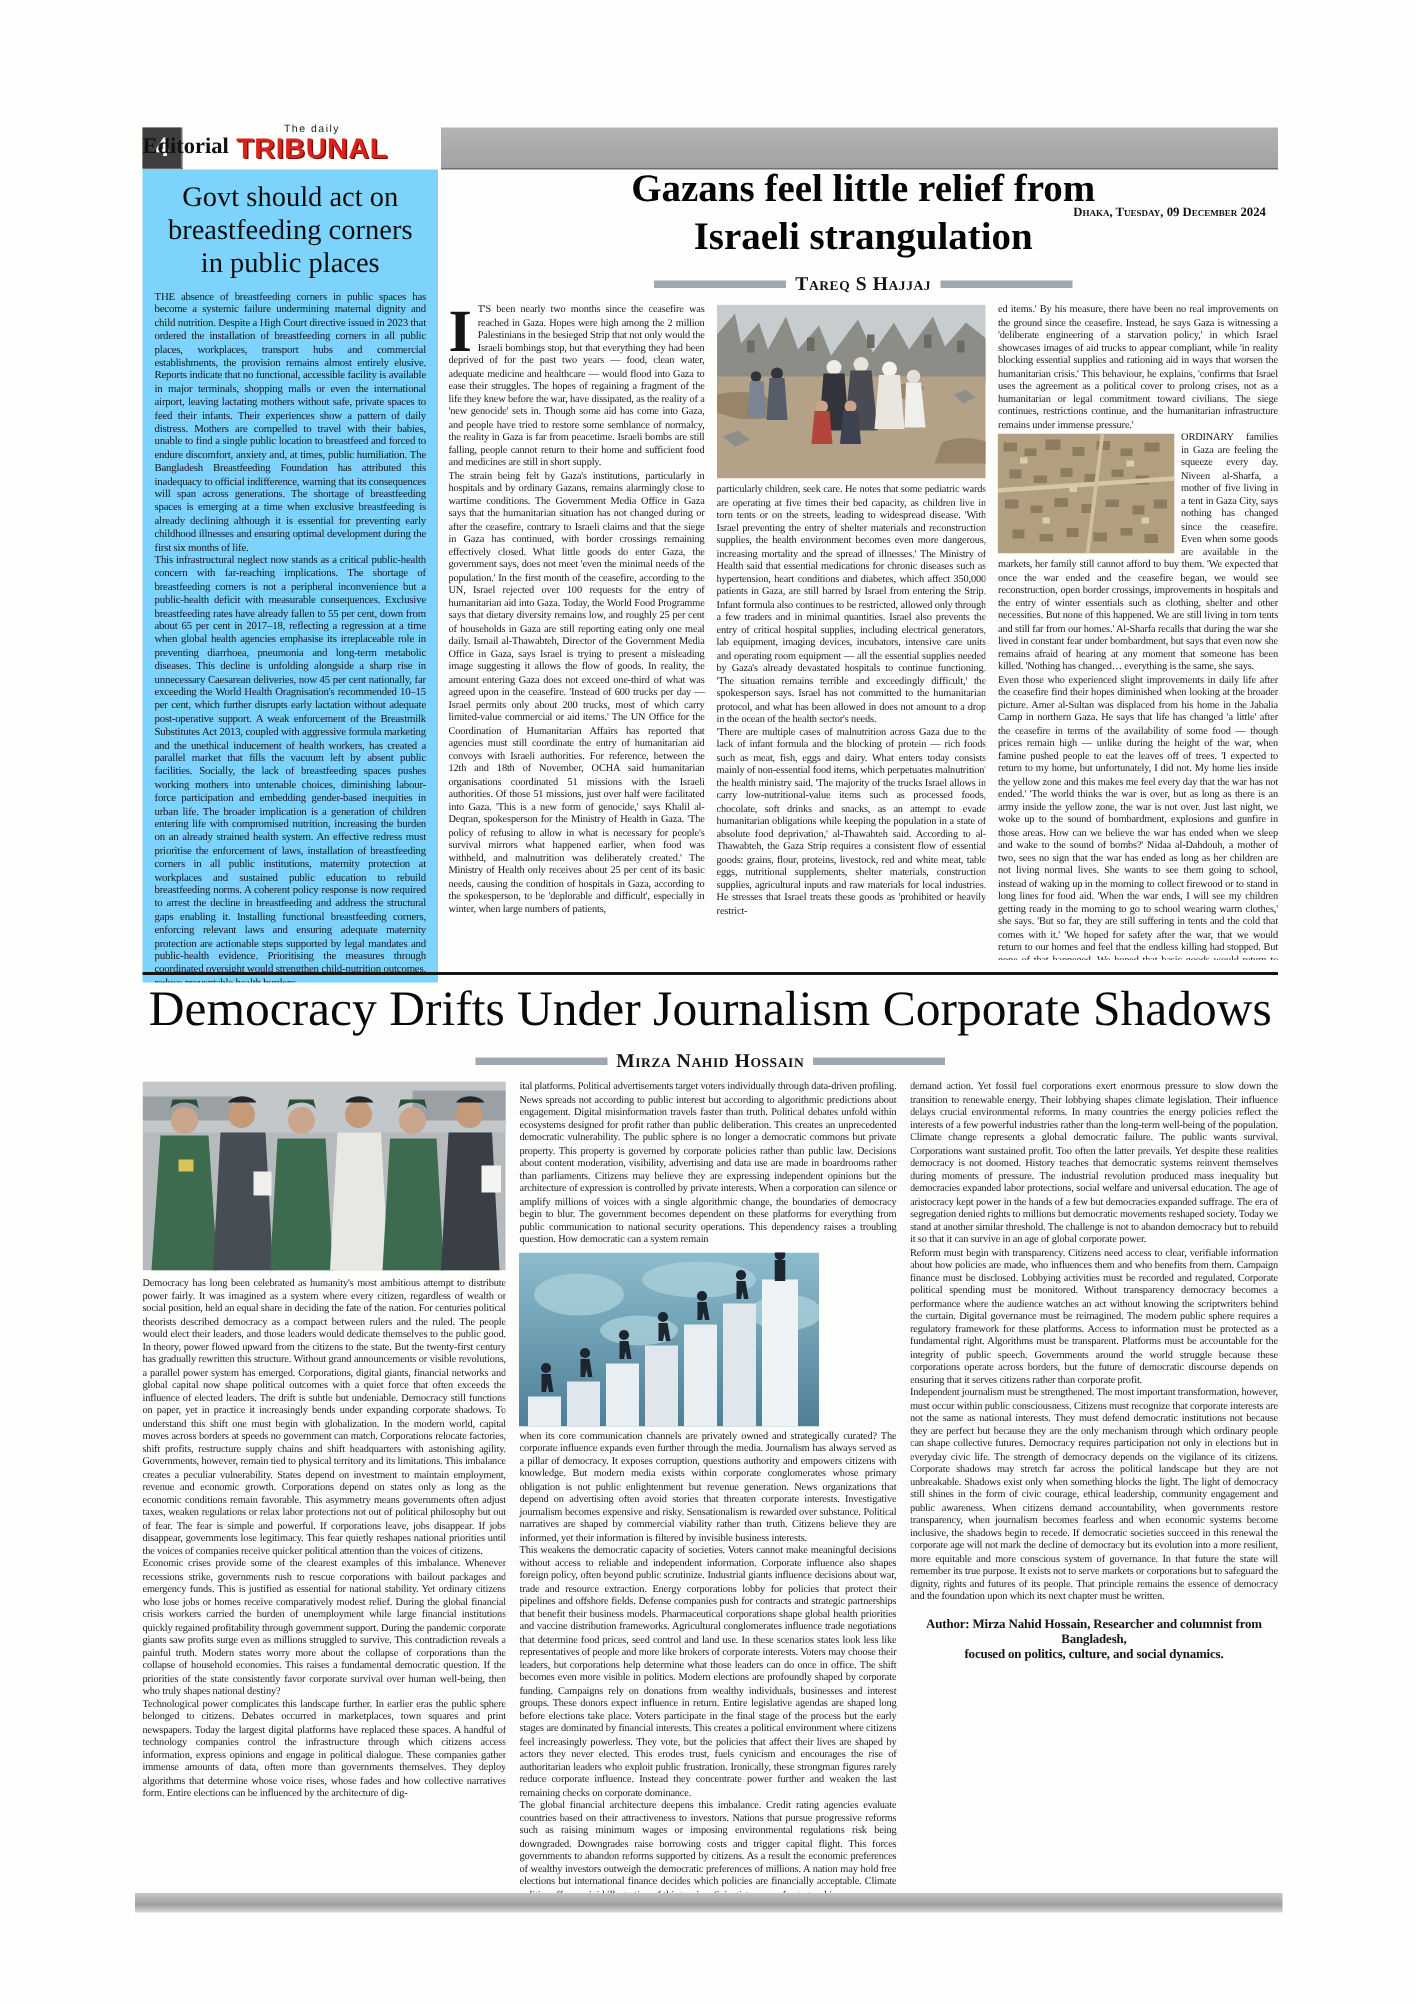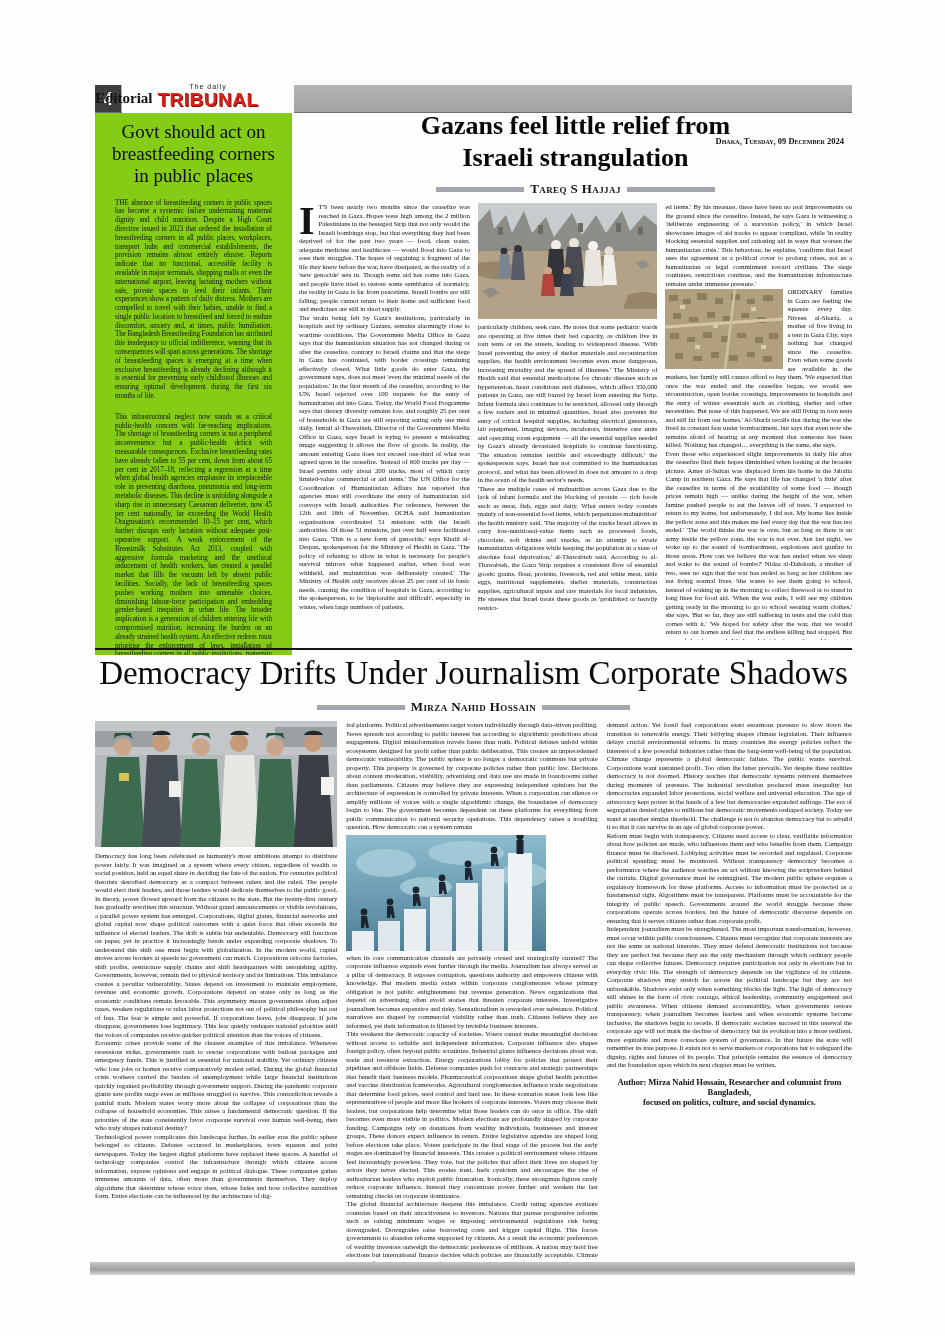--- a/index.html
+++ b/index.html
@@ -11,24 +11,24 @@
   .pagenum{position:absolute;left:0;top:0;width:26px;height:27px;background:#3e3e40;color:#fff;
     font-weight:bold;font-size:19px;display:flex;align-items:center;justify-content:center;}
   .logo-panel{position:absolute;left:27px;top:-4px;width:172px;height:33px;background:#fdfdfb;text-align:center;line-height:1;}
   .logo-top{font-family:"Liberation Sans",sans-serif;font-size:7px;color:#222;letter-spacing:1px;display:block;margin-top:2px;}
   .logo-name{font-family:"Liberation Sans",sans-serif;font-weight:bold;font-size:19px;color:#d9241c;
     letter-spacing:0.5px;text-shadow:1px 1px 0 #7a0d08;display:block;}
   .section-label{position:absolute;left:0;right:0;font-weight:bold;font-size:15px;color:#111;}
   .dateline{position:absolute;right:8px;top:8px;font-size:8.5px;font-weight:bold;font-variant:small-caps;color:#111;margin-top:43px;}
 
   
-  .left-article{position:absolute;left:95px;top:113px;width:197px;height:542px;background:#84cc16;
+  .left-article{position:absolute;left:95px;top:113px;width:197px;height:542px;background:#7dd3fc;
     padding:6px 8px;box-sizing:border-box;overflow:hidden;}
   .left-headline{font-size:19px;line-height:1.15;text-align:center;font-weight:normal;margin:2px 0 7px 0;color:#0d0d0d;}
-  .left-body p{margin:12px;font-size:7.2px;line-height:8.8px;text-align:justify;letter-spacing:-0.12px;}
+  .left-body p{margin:0;font-size:7.2px;line-height:8.8px;text-align:justify;letter-spacing:-0.12px;}
 
   
   .main-article{position:absolute;left:299px;top:110px;width:553px;}
   .main-headline{text-align:center;font-weight:bold;font-size:26px;line-height:1.22;margin:0;color:#060606;}
   .byline-row{display:flex;align-items:center;justify-content:center;gap:6px;margin:8px 0 6px 0;}
   .byline-bar{width:88px;height:5px;background:#9fa8ae;}
   .byline{font-weight:bold;font-variant:small-caps;font-size:13px;letter-spacing:0.4px;}
   .main-cols{display:flex;gap:8px;height:437px;overflow:hidden;}
   .mcol{overflow:hidden;}
   .mcol p{margin:0;font-size:6.9px;line-height:8.5px;text-align:justify;letter-spacing:-0.1px;}

